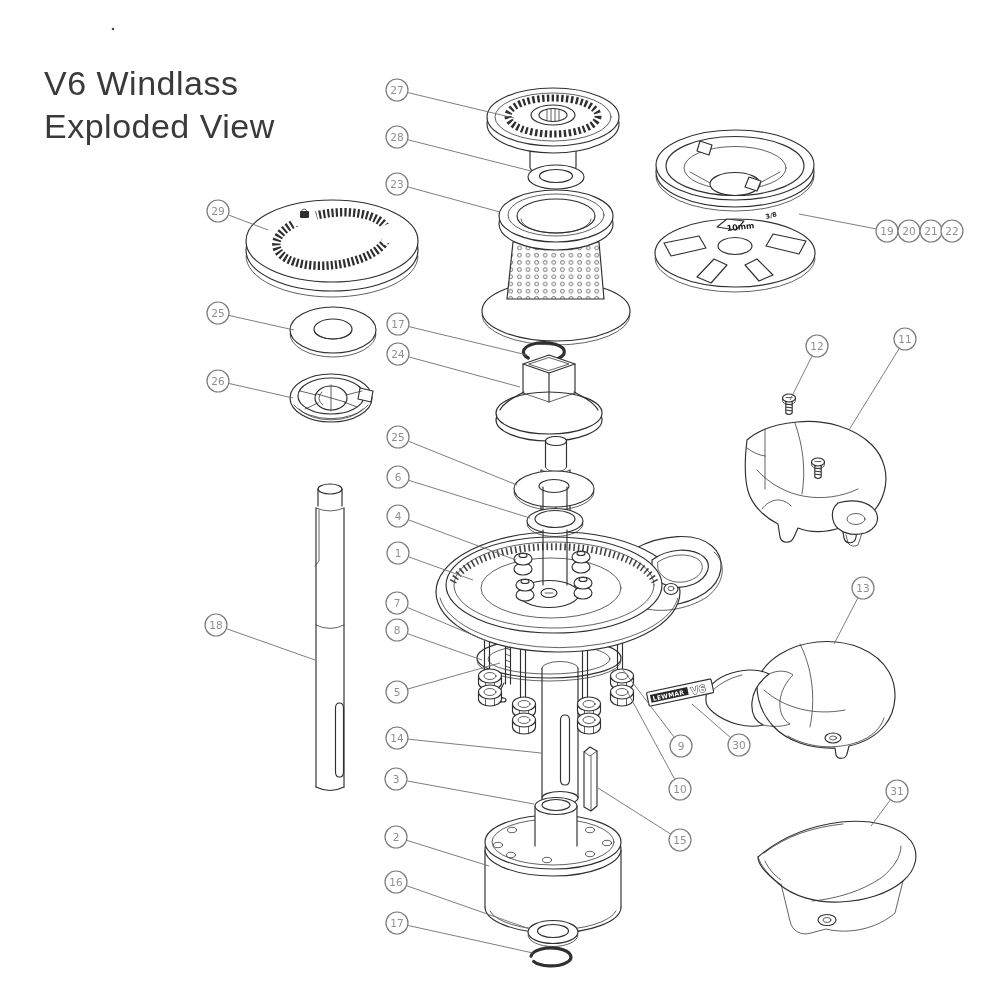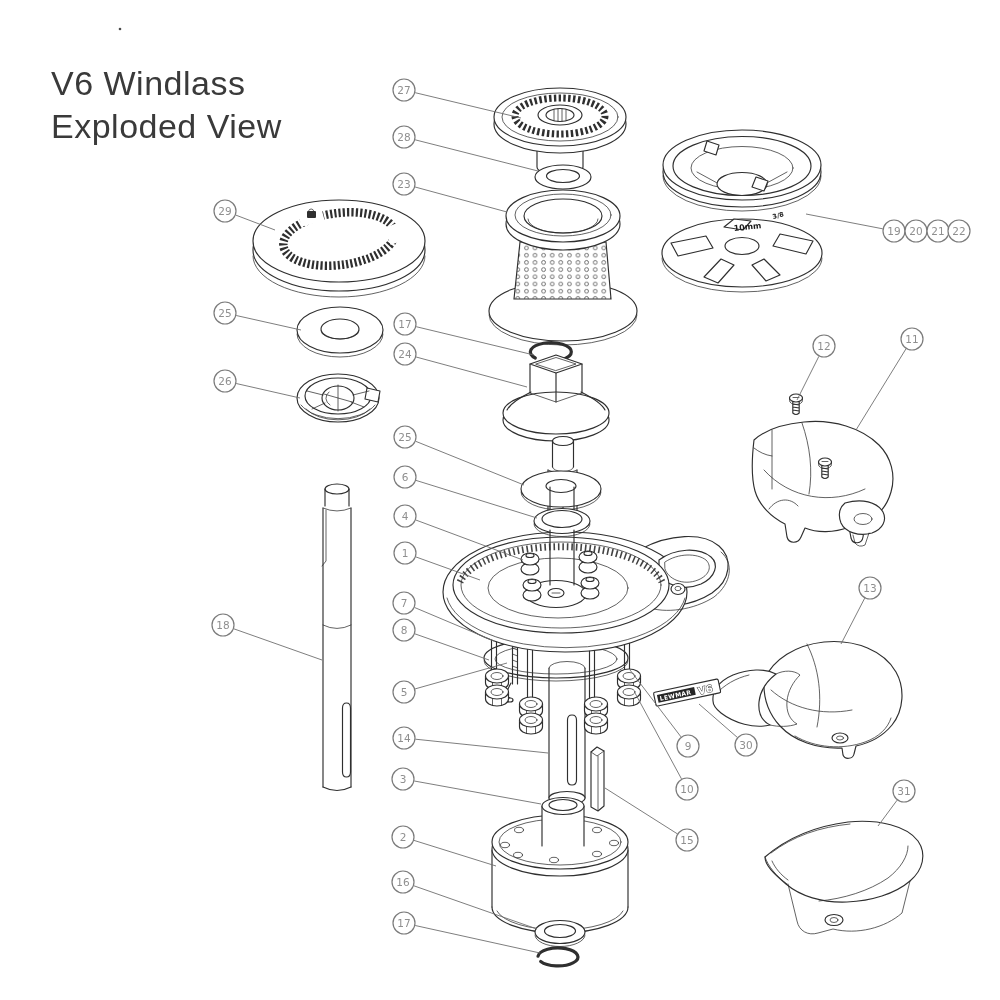--- a/index.html
+++ b/index.html
@@ -1,17 +1,17 @@
 <!DOCTYPE html>
 <html style="--line: #2f2f2f;"><head>
 <meta charset="utf-8">
 <style>
   :root{ --line:#2f2f2f; }
   html,body{margin:0;padding:0;background:#fff;}
-  .stage{position:relative;width:975px;height:1000px;background:#fff;overflow:hidden;margin-left:7px;}
+  .stage{position:relative;width:975px;height:1000px;background:#fff;overflow:hidden;}
   svg{display:block;}
   .p{fill:#fff;stroke:var(--line);stroke-width:1.15;stroke-linejoin:round;stroke-linecap:round;}
   .l{fill:none;stroke:var(--line);stroke-width:1.15;stroke-linejoin:round;stroke-linecap:round;}
   .t{stroke-width:0.75;}
   .kn{fill:none;stroke:var(--line);stroke-width:7;stroke-dasharray:2.4 2.4;}
   .kn2{fill:none;stroke:var(--line);stroke-width:8.5;stroke-dasharray:2.2 2.1;}
   .hatch{fill:none;stroke:var(--line);stroke-width:7;stroke-dasharray:1.6 2.9;opacity:.9;}
   .clip{fill:none;stroke:var(--line);stroke-width:3.2;stroke-linecap:round;}
   .gap{fill:#fff;stroke:none;}
   .balloon{fill:#fff;stroke:#7b7b7b;stroke-width:1.2;}

